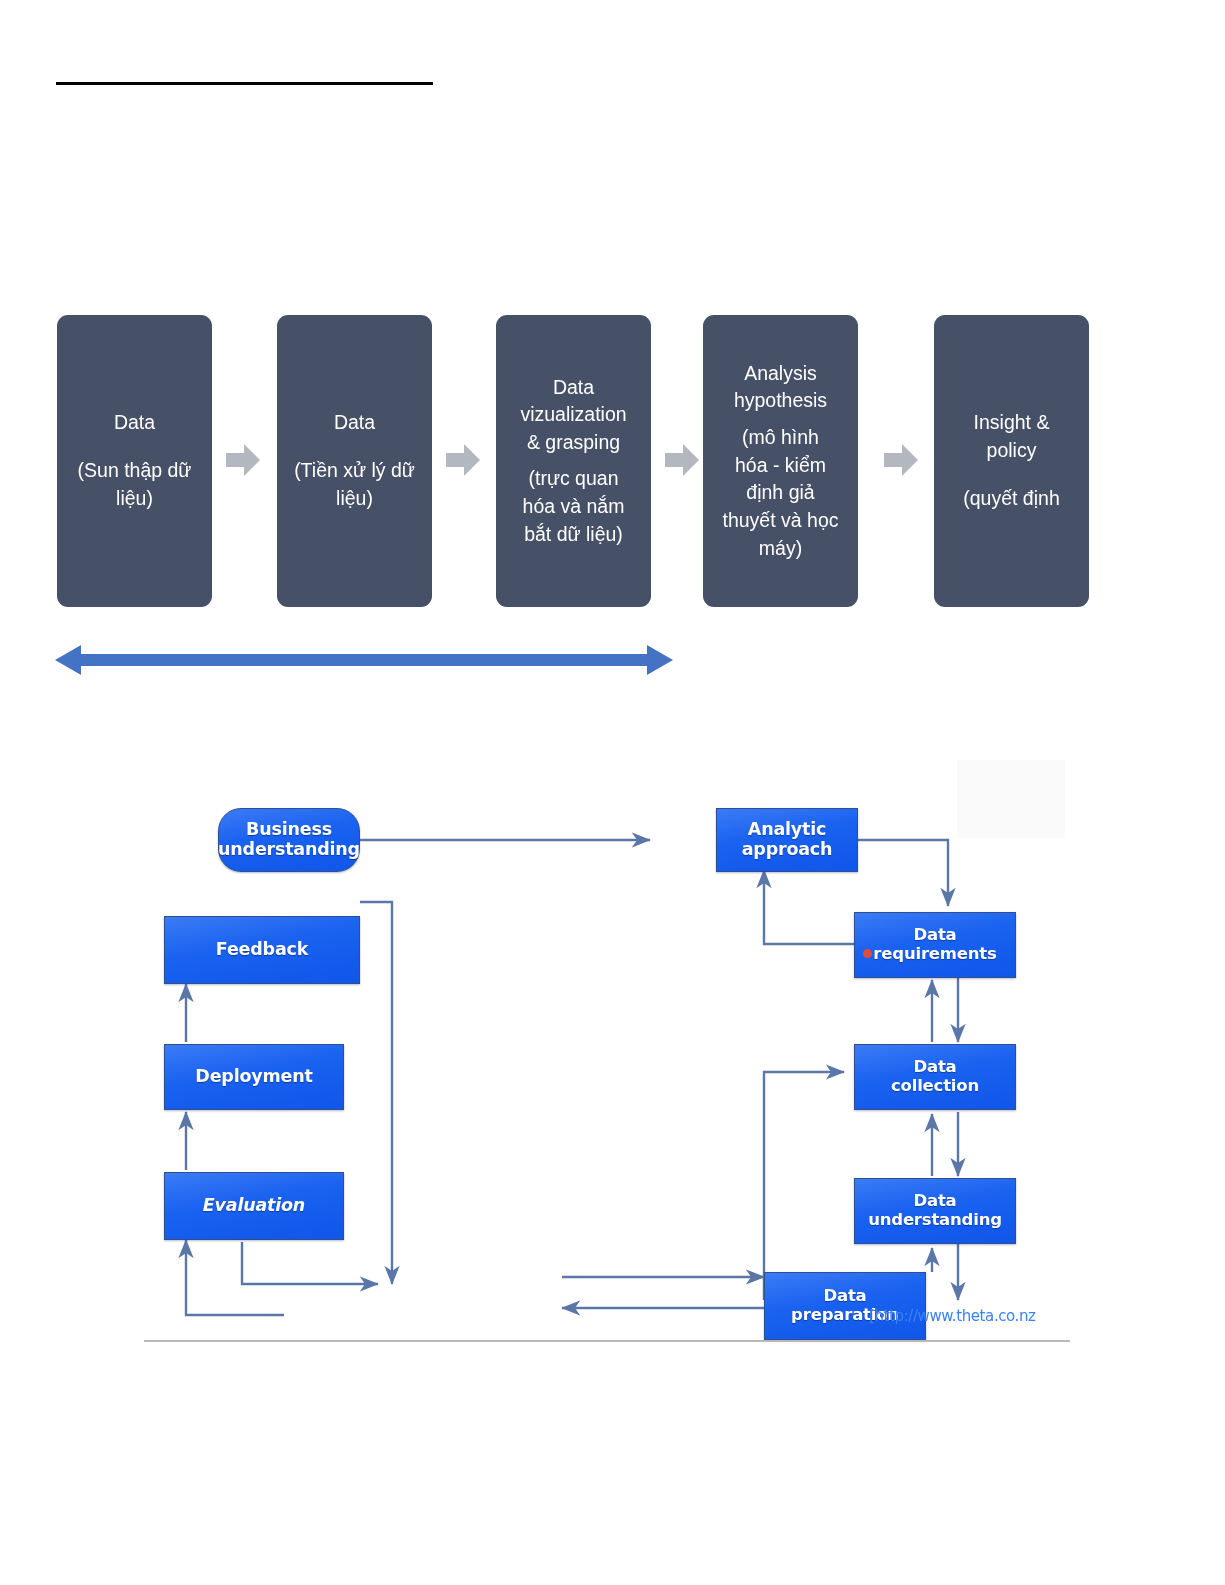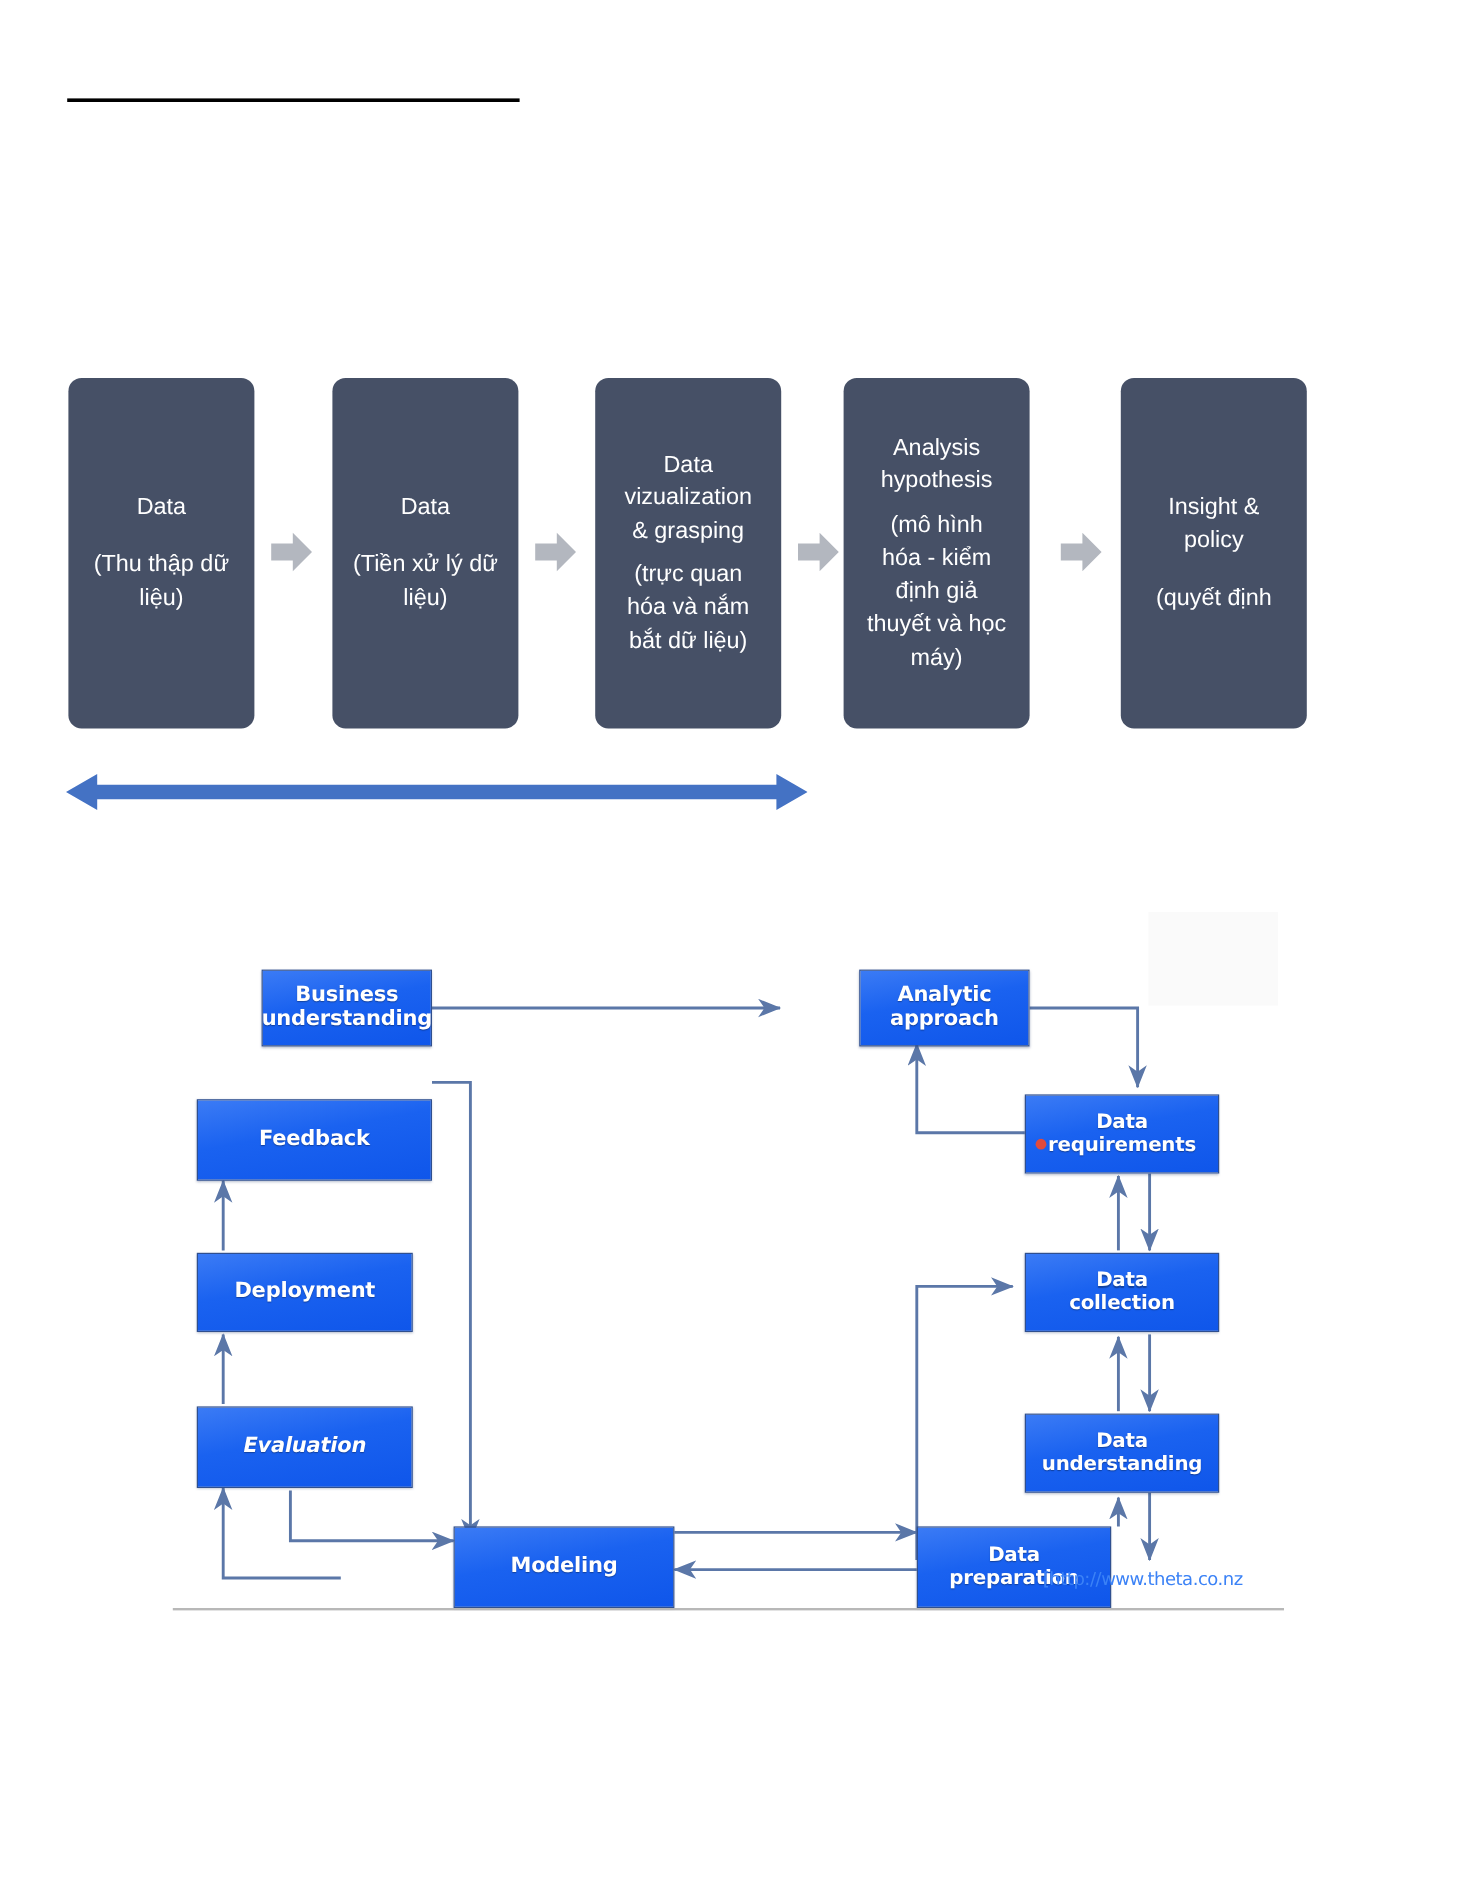--- a/index.html
+++ b/index.html
@@ -171,21 +171,21 @@
 
 <div id="page">
 
   <div class="heading-text"></div>
   <div class="heading-rule"></div>
 
   <div class="flow-strip">
 
     <div class="pbox" style="left:57px; top:315px; width:155px; height:292px;">
       <div class="pb-title">Data</div>
-      <div class="pb-sub">(Thu thập dữ
+      <div class="pb-sub">(Sun thập dữ
 liệu)</div>
     </div>
 
     <div class="chev" style="left:224px; top:442px;">
       <svg viewBox="0 0 38 36" xmlns="http://www.w3.org/2000/svg">
         <path d="M2 11 H20 V2 L36 18 L20 34 V25 H2 Z" fill="#b3b7bf"></path>
       </svg>
     </div>
 
     <div class="pbox" style="left:277px; top:315px; width:155px; height:292px;">
@@ -285,42 +285,41 @@
         <path d="M100 490 V532 H236"></path>
 
         <path d="M44 418 V360"></path>
 
         <path d="M44 290 V232"></path>
 
         <path d="M218 150 H250 V532"></path>
       </g>
     </svg>
 
-    <div class="fbox" style="left:76px; top:56px; width:142px; height:64px;">Business
+    <div class="fbox" style="left:76px; top:56px; width:142px; height:64px;border-radius:23px;">Business
 understanding</div>
 
     <div class="fbox" style="left:574px; top:56px; width:142px; height:64px;">Analytic
 approach</div>
 
     <div class="fbox narrow" style="left:712px; top:160px; width:162px; height:66px;">
       <span>Data
 requirements</span>
       <span class="reddot"></span>
     </div>
 
     <div class="fbox narrow" style="left:712px; top:292px; width:162px; height:66px;">Data
 collection</div>
 
     <div class="fbox narrow" style="left:712px; top:426px; width:162px; height:66px;">Data
 understanding</div>
 
     <div class="fbox narrow" style="left:622px; top:520px; width:162px; height:68px;">Data
 preparation</div>
 
-    <div class="fbox" style="left:236px; top:520px; width:184px; height:68px;">Modeling</div>
 
     <div class="fbox" style="left:22px; top:420px; width:180px; height:68px;font-style:italic;">Evaluation</div>
 
     <div class="fbox" style="left:22px; top:292px; width:180px; height:66px;">Deployment</div>
 
     <div class="fbox" style="left:22px; top:164px; width:196px; height:68px;">Feedback</div>
 
     <div class="fig-credit">[http://www.theta.co.nz</div>
     <div class="fig-baseline"></div>
   </div>

